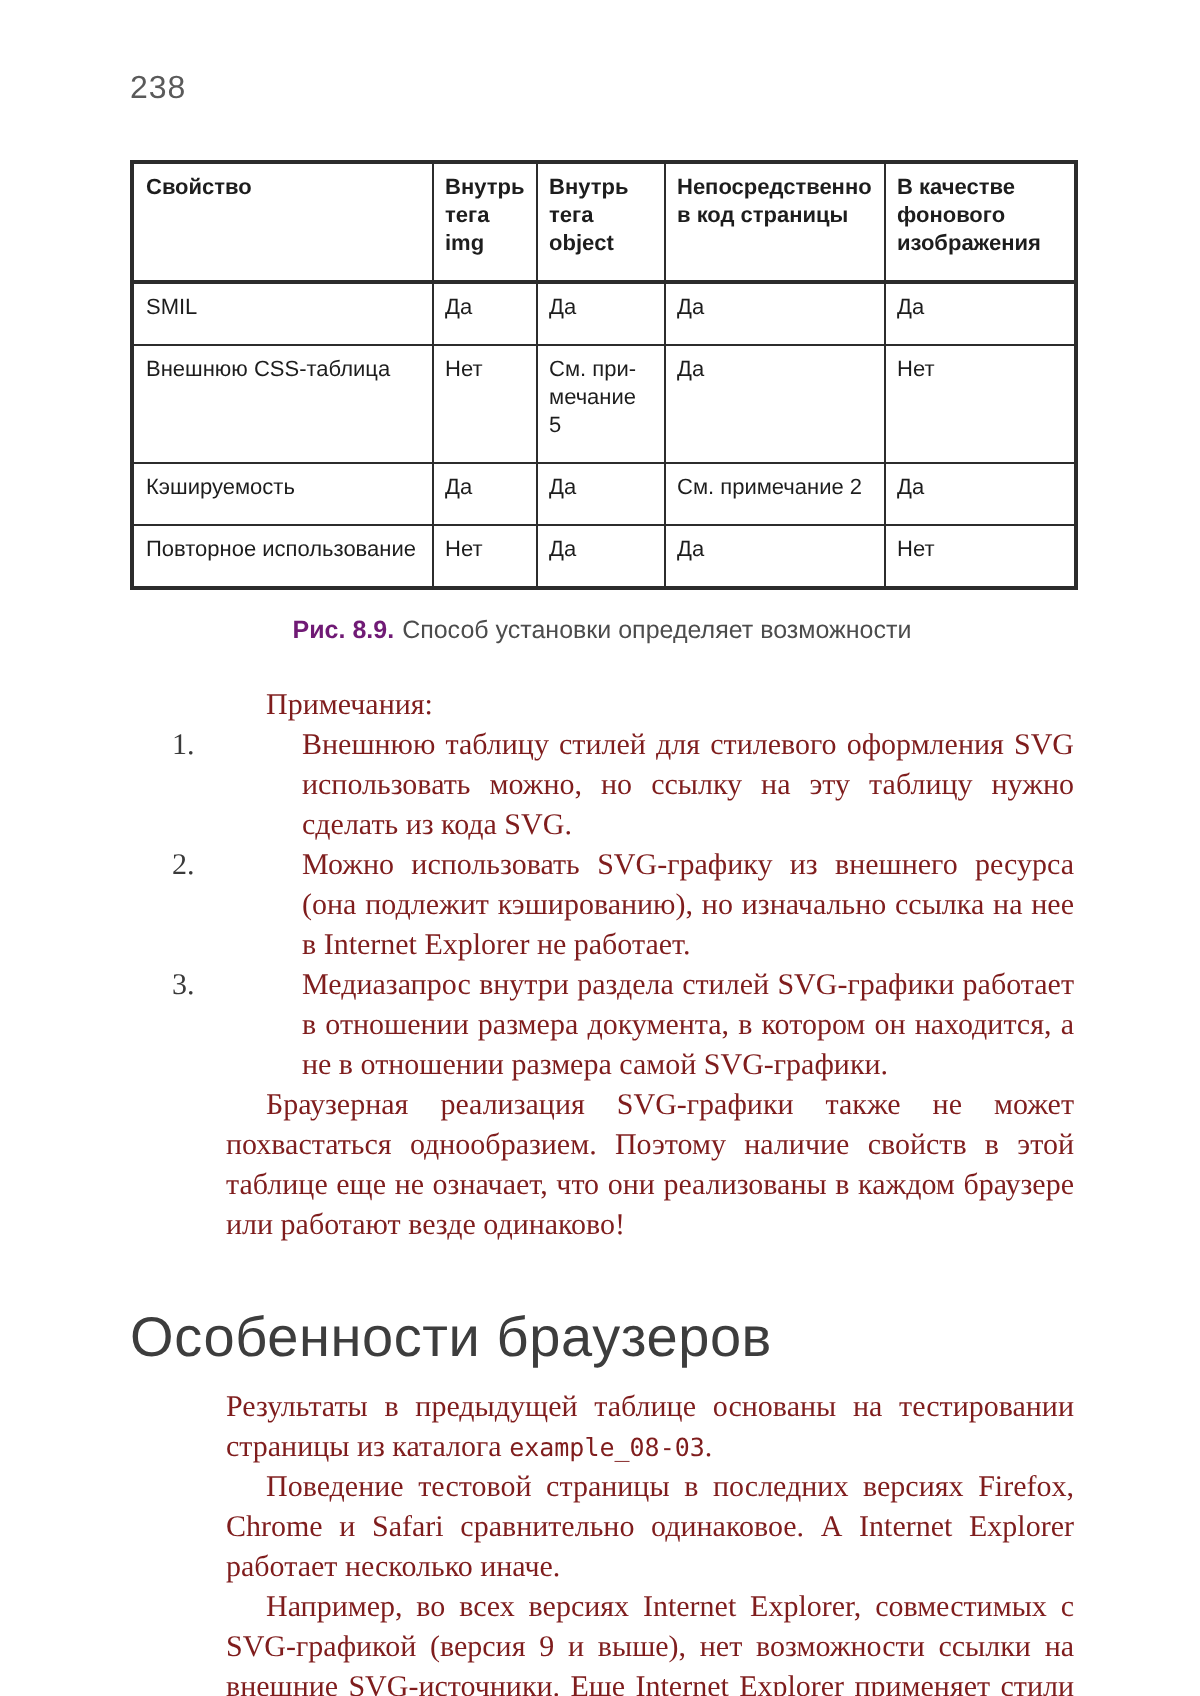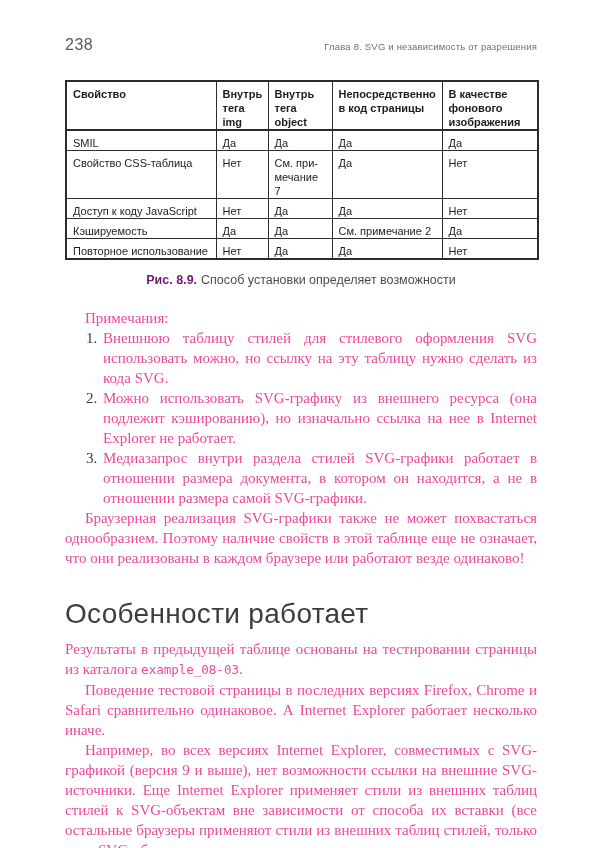--- a/index.html
+++ b/index.html
@@ -29,21 +29,21 @@
   .compat-table {
     border-collapse: collapse;
     table-layout: fixed;
     width: 472px;
     margin-top: 26px;
     border: 2px solid #2c2c2c;
   }
   .compat-table th, .compat-table td {
     border: 1px solid #2c2c2c;
     text-align: left; vertical-align: top;
-    padding: 5px 6px 0 6px;
+    padding: 5px 6px 11px 6px;
     font-family: "Liberation Sans", sans-serif;
     font-size: 11px; line-height: 14px;
     color: #1d1d1d;
     overflow: hidden;
   }
   .compat-table th { font-weight: bold; border-bottom: 2px solid #2c2c2c; }
 
   
   .caption {
     margin: 12px 0 0 0;
@@ -51,22 +51,23 @@
     font-family: "Liberation Sans", sans-serif;
     font-size: 12.5px; line-height: 16px;
     color: #4c4c4c;
   }
   .caption-label { color: #701a75; font-weight: bold; margin-right: 4px; }
 
   
   .body, .notes-title, .note-text {
     font-family: "Liberation Serif", serif;
     font-size: 15px; line-height: 20px;
-    color: #ec4899;
+    color: #7f1d1d;
     text-align: justify;
+    margin-left: 48px;
   }
   p { margin: 0; }
   .indent { text-indent: 20px; }
   .notes { margin-top: 20px; }
   .notes-list { list-style: none; margin: 0; padding: 0; }
   .notes-item { position: relative; padding-left: 38px; }
   .notes-item .num {
     position: absolute; left: 21px; top: 0;
     font-family: "Liberation Serif", serif;
     font-size: 15px; line-height: 20px; color: #3a3a3a;
@@ -87,21 +88,20 @@
     font-size: 12.5px;
   }
 </style>
 </head>
 <body>
 
 <div class="page">
 
   <header class="running-header">
     <span class="page-num">238</span>
-    <span class="running-head">Глава 8. SVG и независимость от разрешения</span>
   </header>
 
   <main class="content">
 
     <table class="compat-table">
       <colgroup>
         <col style="width:150px">
           <col style="width:52px">
           <col style="width:64px">
           <col style="width:110px">
@@ -118,30 +118,23 @@
       </thead>
       <tbody>
         <tr>
           <td>SMIL</td>
           <td>Да</td>
           <td>Да</td>
           <td>Да</td>
           <td>Да</td>
         </tr>
         <tr>
-          <td>Свойство CSS-таблица</td>
+          <td>Внешнюю CSS-таблица</td>
           <td>Нет</td>
-          <td>См. при-мечание 7</td>
-          <td>Да</td>
-          <td>Нет</td>
-        </tr>
-        <tr>
-          <td>Доступ к коду JavaScript</td>
-          <td>Нет</td>
-          <td>Да</td>
+          <td>См. при-мечание 5</td>
           <td>Да</td>
           <td>Нет</td>
         </tr>
         <tr>
           <td>Кэшируемость</td>
           <td>Да</td>
           <td>Да</td>
           <td>См. примечание 2</td>
           <td>Да</td>
         </tr>
@@ -169,21 +162,21 @@
           <span class="note-text">Можно использовать SVG-графику из внешнего ресурса (она подлежит кэшированию), но изначально ссылка на нее в Internet Explorer не работает.</span>
         </li>
         <li class="notes-item">
           <span class="num">3.</span>
           <span class="note-text">Медиазапрос внутри раздела стилей SVG-графики работает в отношении размера документа, в котором он находится, а не в отношении размера самой SVG-графики.</span>
         </li>
       </ol>
       <p class="body indent">Браузерная реализация SVG-графики также не может похвастаться однообразием. Поэтому наличие свойств в этой таблице еще не означает, что они реализованы в каждом браузере или работают везде одинаково!</p>
     </section>
 
-    <h1 class="section-heading">Особенности работает</h1>
+    <h1 class="section-heading">Особенности браузеров</h1>
 
     <p class="body"><span>Результаты в предыдущей таблице основаны на тестировании страницы из каталога </span><code class="code">example_08-03</code><span>.</span></p>
 
     <p class="body indent">Поведение тестовой страницы в последних версиях Firefox, Chrome и Safari сравнительно одинаковое. А Internet Explorer работает несколько иначе.</p>
 
     <p class="body indent"><span>Например, во всех версиях Internet Explorer, совместимых с SVG-графикой (версия 9 и выше), нет возможности ссылки на внешние SVG-источники. Еще Internet Explorer применяет стили из внешних таблиц стилей к SVG-объектам вне зависимости от способа их вставки (все остальные браузеры применяют стили из внешних таблиц стилей, только если SVG-объекты вставлены в элемент </span></p>
 
   </main>
 </div>
 

